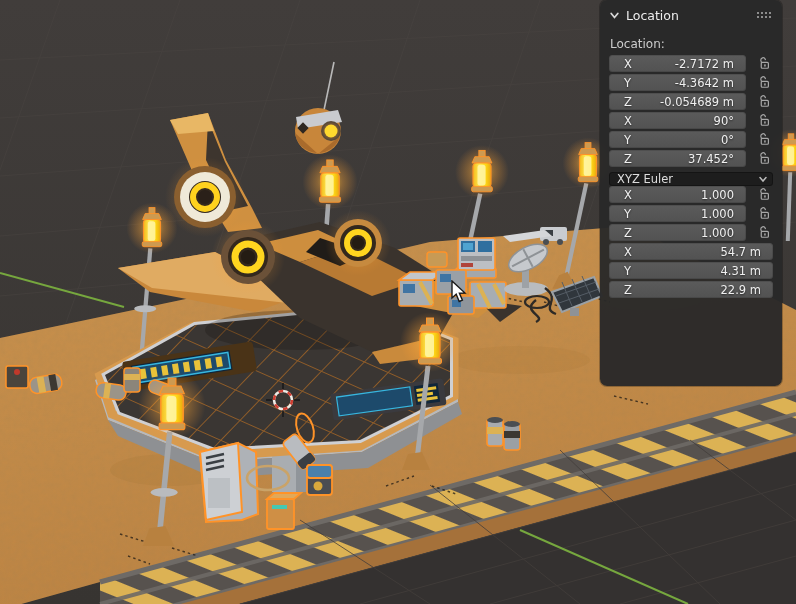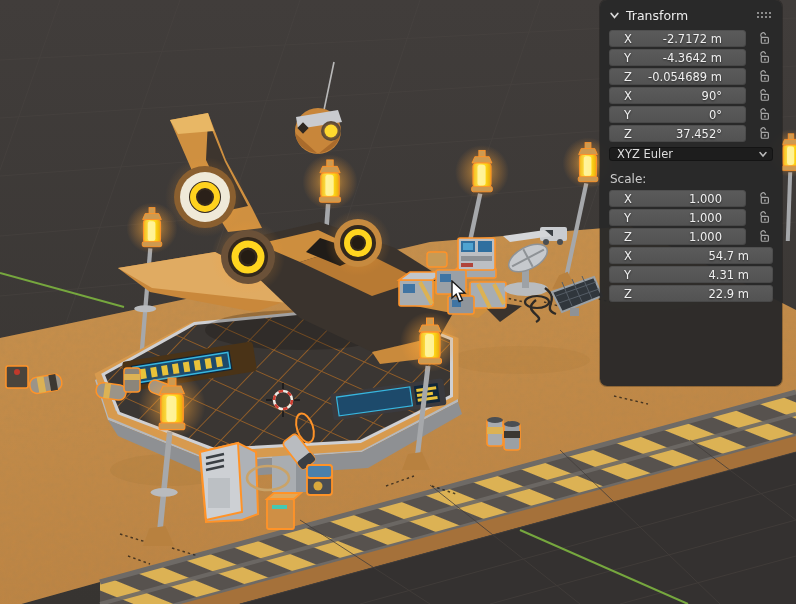--- a/index.html
+++ b/index.html
@@ -20,21 +20,21 @@
   .sec-label{font-size:12px;color:#cccccc;margin:7px 1px 4px 1px;}
   .sec-label.mt{margin-top:11px;}
   .frow{display:flex;align-items:center;margin-bottom:2px;height:17px;}
   .field{height:17px;background:linear-gradient(#5b5b5b,#525252);
          border-radius:3.5px;display:flex;align-items:center;
          font-size:11.5px;color:#f0f0f0;text-shadow:0 1px 2px rgba(0,0,0,.55);
          box-shadow:inset 0 0 0 1px rgba(0,0,0,.12);cursor:ew-resize;}
   .field.narrow{width:137px;}
   .field.wide{width:164px;}
   .axis{padding-left:15px;}
-  .val{margin-left:auto;padding-right:24px;}
+  .val{margin-left:auto;padding-right:12px;}
   .lockbtn{margin-left:auto;margin-right:1px;width:16px;height:16px;border:0;background:none;
            padding:0;display:flex;align-items:center;justify-content:center;cursor:pointer;}
   .dropdown{margin-top:5px;width:164px;height:14px;background:#1d1d1d;border-radius:3.5px;
             display:flex;align-items:center;font-size:11.5px;color:#dddddd;cursor:pointer;
             box-shadow:inset 0 0 0 1px rgba(0,0,0,.3);}
   .dropdown .ddlabel{padding-left:8px;}
   .dropdown svg{margin-left:auto;margin-right:5px;}
 
   
   #mouse{position:absolute;left:450px;top:280px;pointer-events:none;}
@@ -391,24 +391,25 @@
     <circle r="9" fill="none" stroke="#f0ece6" stroke-width="2.6"></circle>
     <circle r="9" fill="none" stroke="#cf3f33" stroke-width="2.6" stroke-dasharray="4.7,4.7"></circle>
   </g>
 </svg>
 
 <div class="npanel">
   <div class="npanel-header">
     <svg width="11" height="11" viewBox="0 0 10 10">
       <path d="M2,3.2 L5,6.8 L8,3.2" fill="none" stroke="#d8d8d8" stroke-width="1.6" stroke-linecap="round"></path>
     </svg>
-    <span class="npanel-title">Transform</span>
+    <span class="npanel-title">Location</span>
     <span class="grip"></span>
   </div>
 
+  <div class="sec-label">Location:</div>
   <div class="frow">
     <div class="field narrow">
       <span class="axis">X</span>
       <span class="val">-2.7172 m</span>
     </div>
     <button class="lockbtn">
       <svg width="13" height="13" viewBox="0 0 12 12">
             <path d="M3.2,5.2 L2.6,2.9 A2.1,2.1 0 0 1 6.6,1.9 L6.9,2.9" fill="none" stroke="#a8a8a8" stroke-width="1.1"></path>
             <rect x="3" y="5" width="6.6" height="5.4" rx="1" fill="none" stroke="#a8a8a8" stroke-width="1.1"></rect>
             <rect x="5.7" y="6.8" width="1.4" height="2" fill="#a8a8a8"></rect>
@@ -482,21 +483,20 @@
     </button>
   </div>
 
   <div class="dropdown">
     <span class="ddlabel">XYZ Euler</span>
     <svg width="10" height="10" viewBox="0 0 10 10">
       <path d="M2,3.5 L5,7 L8,3.5" fill="none" stroke="#bbbbbb" stroke-width="1.5" stroke-linecap="round"></path>
     </svg>
   </div>
 
-  <div class="sec-label mt">Scale:</div>
   <div class="frow">
     <div class="field narrow">
       <span class="axis">X</span>
       <span class="val">1.000</span>
     </div>
     <button class="lockbtn">
       <svg width="13" height="13" viewBox="0 0 12 12">
             <path d="M3.2,5.2 L2.6,2.9 A2.1,2.1 0 0 1 6.6,1.9 L6.9,2.9" fill="none" stroke="#a8a8a8" stroke-width="1.1"></path>
             <rect x="3" y="5" width="6.6" height="5.4" rx="1" fill="none" stroke="#a8a8a8" stroke-width="1.1"></rect>
             <rect x="5.7" y="6.8" width="1.4" height="2" fill="#a8a8a8"></rect>

